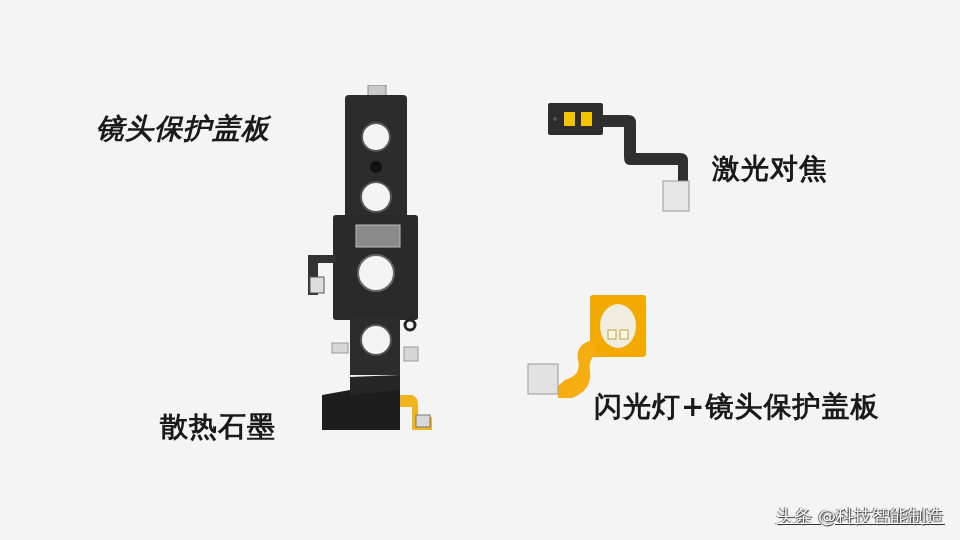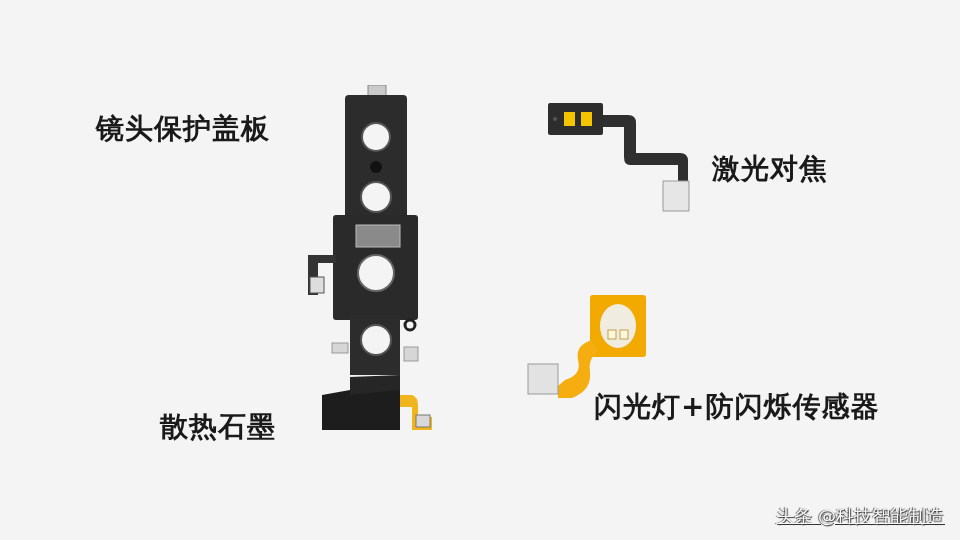--- a/index.html
+++ b/index.html
@@ -25,24 +25,24 @@
     text-shadow: 1px 1px 1px #333, -1px 0 1px #555;
     white-space:nowrap;
     text-decoration:underline;
   }
   .part { position:absolute; }
   svg { display:block; }
 </style>
 </head>
 <body>
 
-<div class="label" style="left:96px; top:110px;">镜头保护盖板</div>
+<div class="label" style="left:96px; top:110px;font-style:italic;">镜头保护盖板</div>
 <div class="label" style="left:712px; top:150px;">激光对焦</div>
 <div class="label" style="left:160px; top:408px;">散热石墨</div>
-<div class="label" style="left:594px; top:388px;">闪光灯+防闪烁传感器</div>
+<div class="label" style="left:594px; top:388px;">闪光灯+镜头保护盖板</div>
 
 <div class="part" style="left:300px; top:85px;">
   <svg width="160" height="350" viewBox="0 0 160 350">
 
     <rect x="68" y="0" width="18" height="12" fill="#c9c9c9" stroke="#888" stroke-width="1"></rect>
 
     <rect x="45" y="10" width="62" height="125" rx="4" fill="#2c2c2c"></rect>
 
     <rect x="33" y="130" width="85" height="105" rx="3" fill="#2a2a2a"></rect>
 

